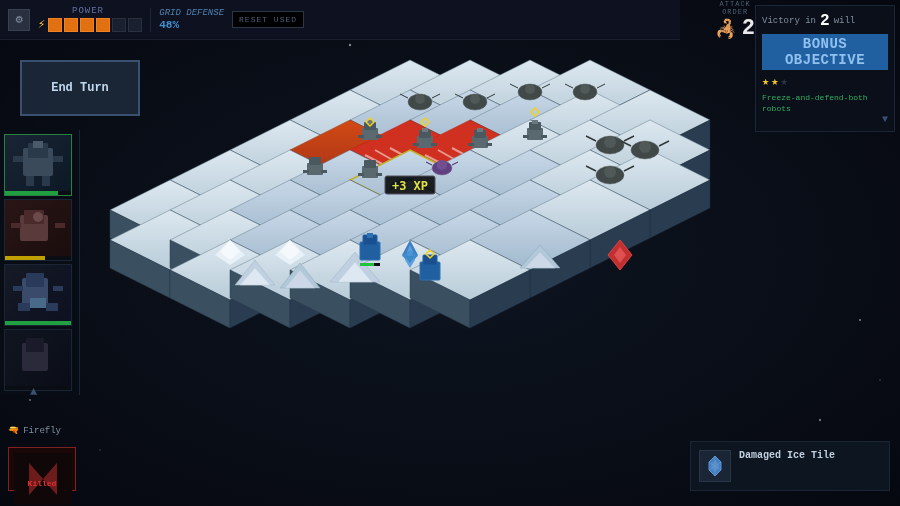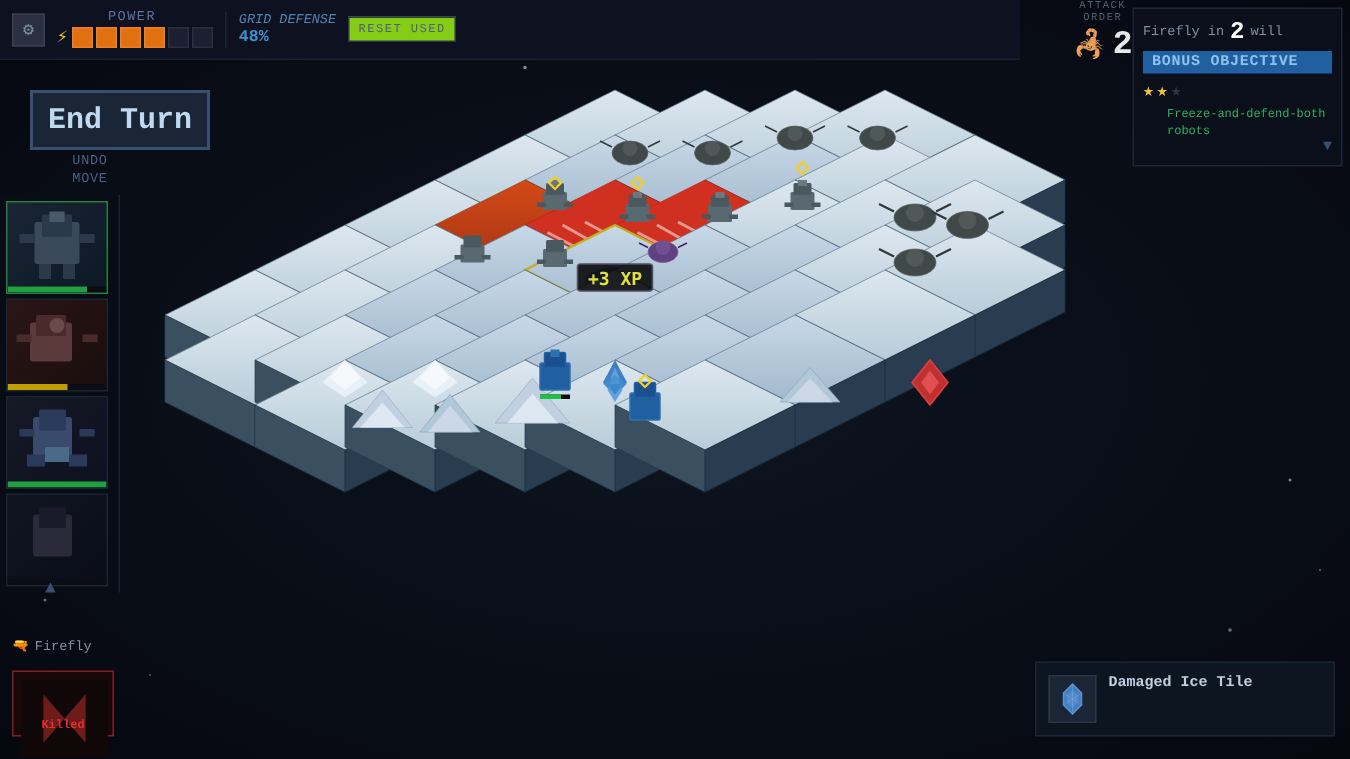--- a/index.html
+++ b/index.html
@@ -103,44 +103,44 @@
       font-style: italic;
     }
 
     .defense-value {
       color: #4090d0;
       font-size: 11px;
       font-weight: bold;
     }
 
     .reset-btn {
-      background: #84cc16;
+      background: #000000;
       border: 1px solid #2a3545;
       color: #506080;
       font-size: 8px;
       padding: 3px 6px;
       text-transform: uppercase;
       letter-spacing: 1px;
       cursor: pointer;
     }
 
     
     #end-turn {
       position: absolute;
       top: 60px;
       left: 20px;
       width: 120px;
-      height: 40px;
+      height: 56px;
       background: #1a2535;
       border: 2px solid #3a5070;
       display: flex;
       align-items: center;
       justify-content: center;
       color: #c0d8f0;
-      font-size: 20px;
+      font-size: 12px;
       font-weight: bold;
       cursor: pointer;
       z-index: 10;
       text-transform: none;
     }
 
     
     #undo-move {
       position: absolute;
       top: 102px;
@@ -286,23 +286,23 @@
 
     .victory-turns {
       color: #ffffff;
       font-size: 16px;
       font-weight: bold;
     }
 
     .bonus-badge {
       background: #2060a0;
       color: #90c0f0;
-      font-size: 10px;
+      font-size: 14px;
       padding: 2px 6px;
-      text-align: left;
+      text-align: center;
       margin: 4px 0;
       font-weight: bold;
       text-transform: uppercase;
       letter-spacing: 0.5px;
     }
 
     .bonus-stars {
       display: flex;
       gap: 2px;
       align-items: center;
@@ -315,21 +315,20 @@
     }
 
     .star.empty {
       color: #2a3545;
     }
 
     .bonus-desc {
       color: #30b060;
       font-size: 8px;
       line-height: 1.4;
-      margin-left: 16px;
     }
 
     .obj-scroll-arrow {
       color: #3a5070;
       font-size: 10px;
       text-align: right;
       cursor: pointer;
     }
 
     
@@ -898,23 +897,20 @@
     <div class="hud-divider"></div>
     <div style="display:flex;flex-direction:column;gap:1px;">
       <div class="defense-label">GRID DEFENSE</div>
       <div class="defense-value">48%</div>
     </div>
     <div class="reset-btn">RESET USED</div>
   </div>
 
   <div id="end-turn">End Turn</div>
 
-  <div id="undo-move">
-    <span>UNDO<br>MOVE</span>
-  </div>
 
   <div id="unit-panel">
     <div class="unit-card unit-1 active">
       <div class="unit-portrait">
         <svg width="60" height="55" viewBox="0 0 60 55">
           <rect x="15" y="10" width="30" height="28" fill="#3a4a5a" rx="2"></rect>
           <rect x="20" y="5" width="20" height="15" fill="#2a3a4a" rx="1"></rect>
           <rect x="25" y="3" width="10" height="7" fill="#4a5a6a"></rect>
           <rect x="5" y="18" width="10" height="6" fill="#2a3a4a"></rect>
           <rect x="45" y="18" width="10" height="6" fill="#2a3a4a"></rect>
@@ -994,21 +990,21 @@
       <span class="attack-order-label">ORDER</span>
     </div>
     <div style="display:flex;align-items:center;gap:4px;margin-top:2px;">
       <span class="attack-order-icon">🦂</span>
       <span class="attack-order-num">2</span>
     </div>
   </div>
 
   <div id="objectives-panel">
     <div class="victory-text">
-      <span>Firefly in</span>
+      <span>Victory in</span>
       <span class="victory-turns">2</span>
       <span>will</span>
     </div>
     <div class="bonus-badge">Bonus Objective</div>
     <div class="bonus-stars">
       <span class="star">★</span>
       <span class="star">★</span>
       <span class="star empty">★</span>
     </div>
     <div class="bonus-desc">Freeze-and-defend-both<br>robots</div>

